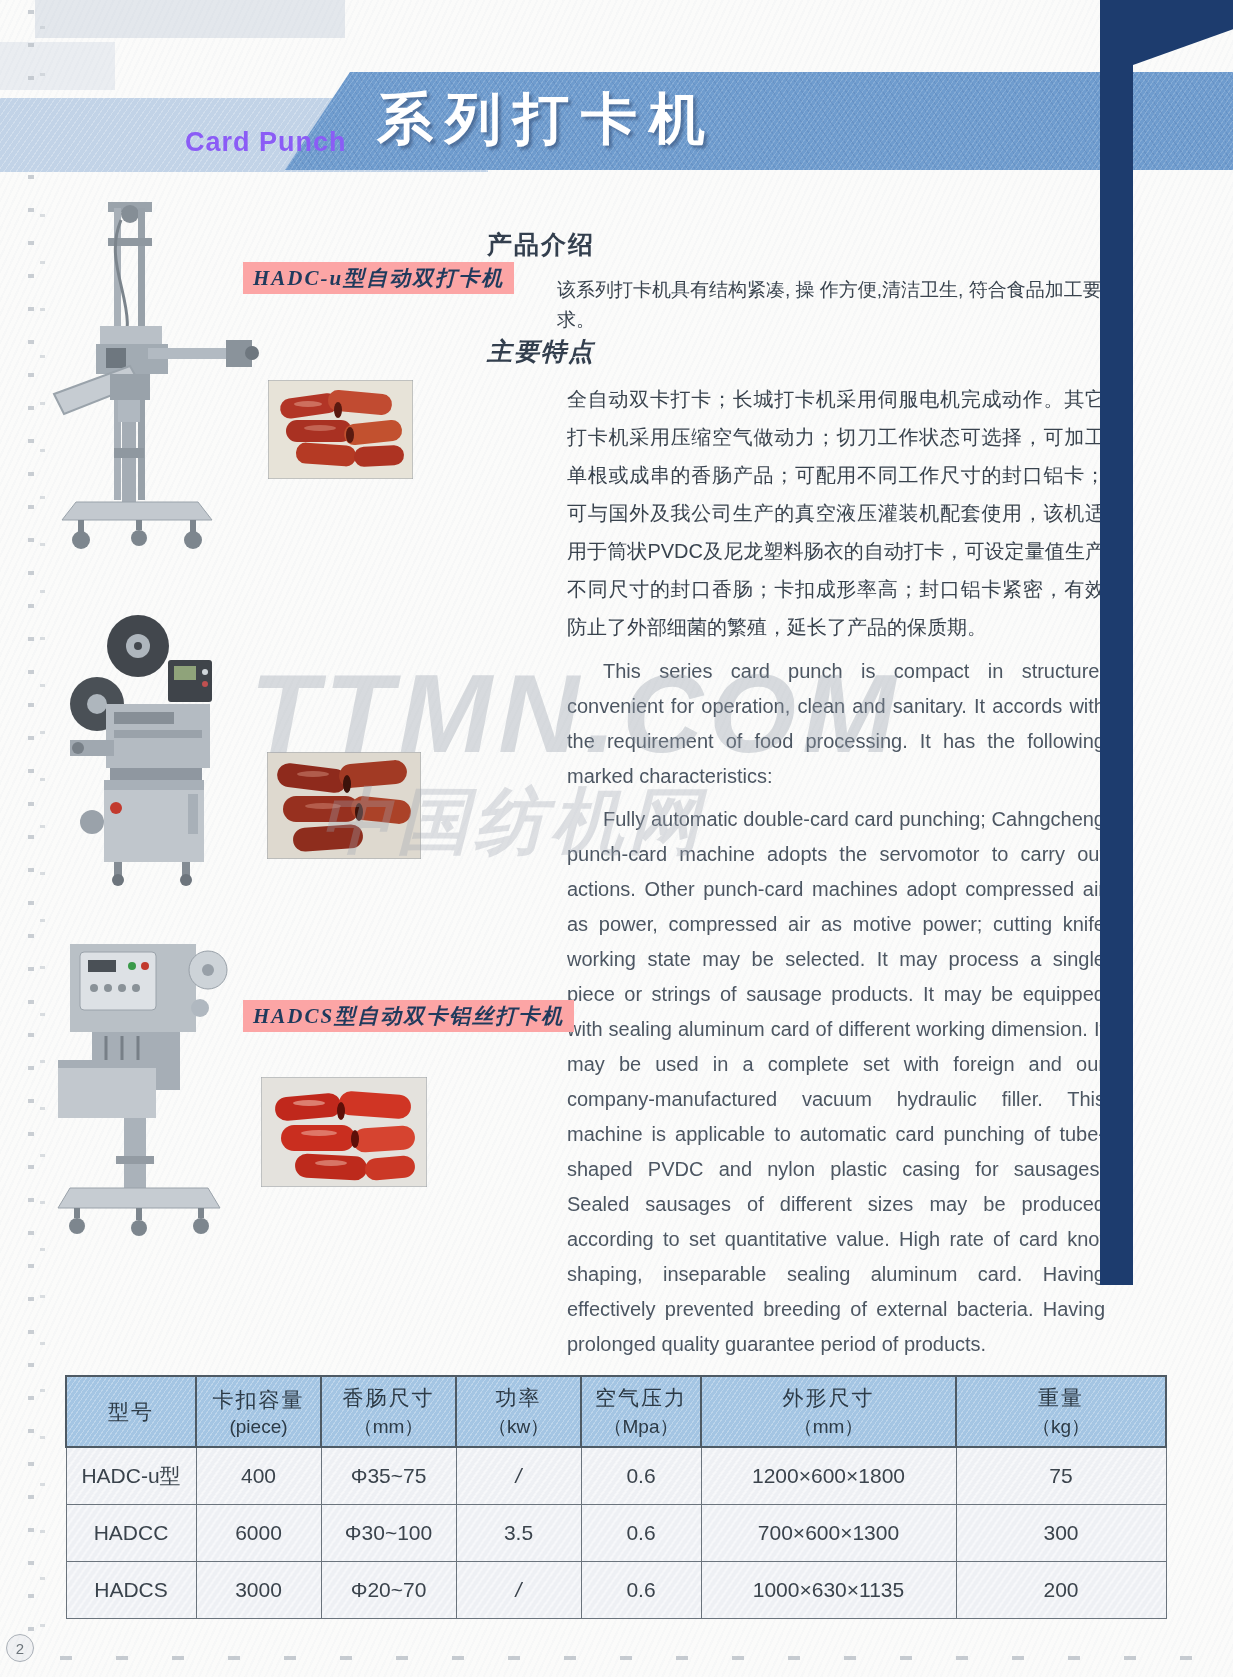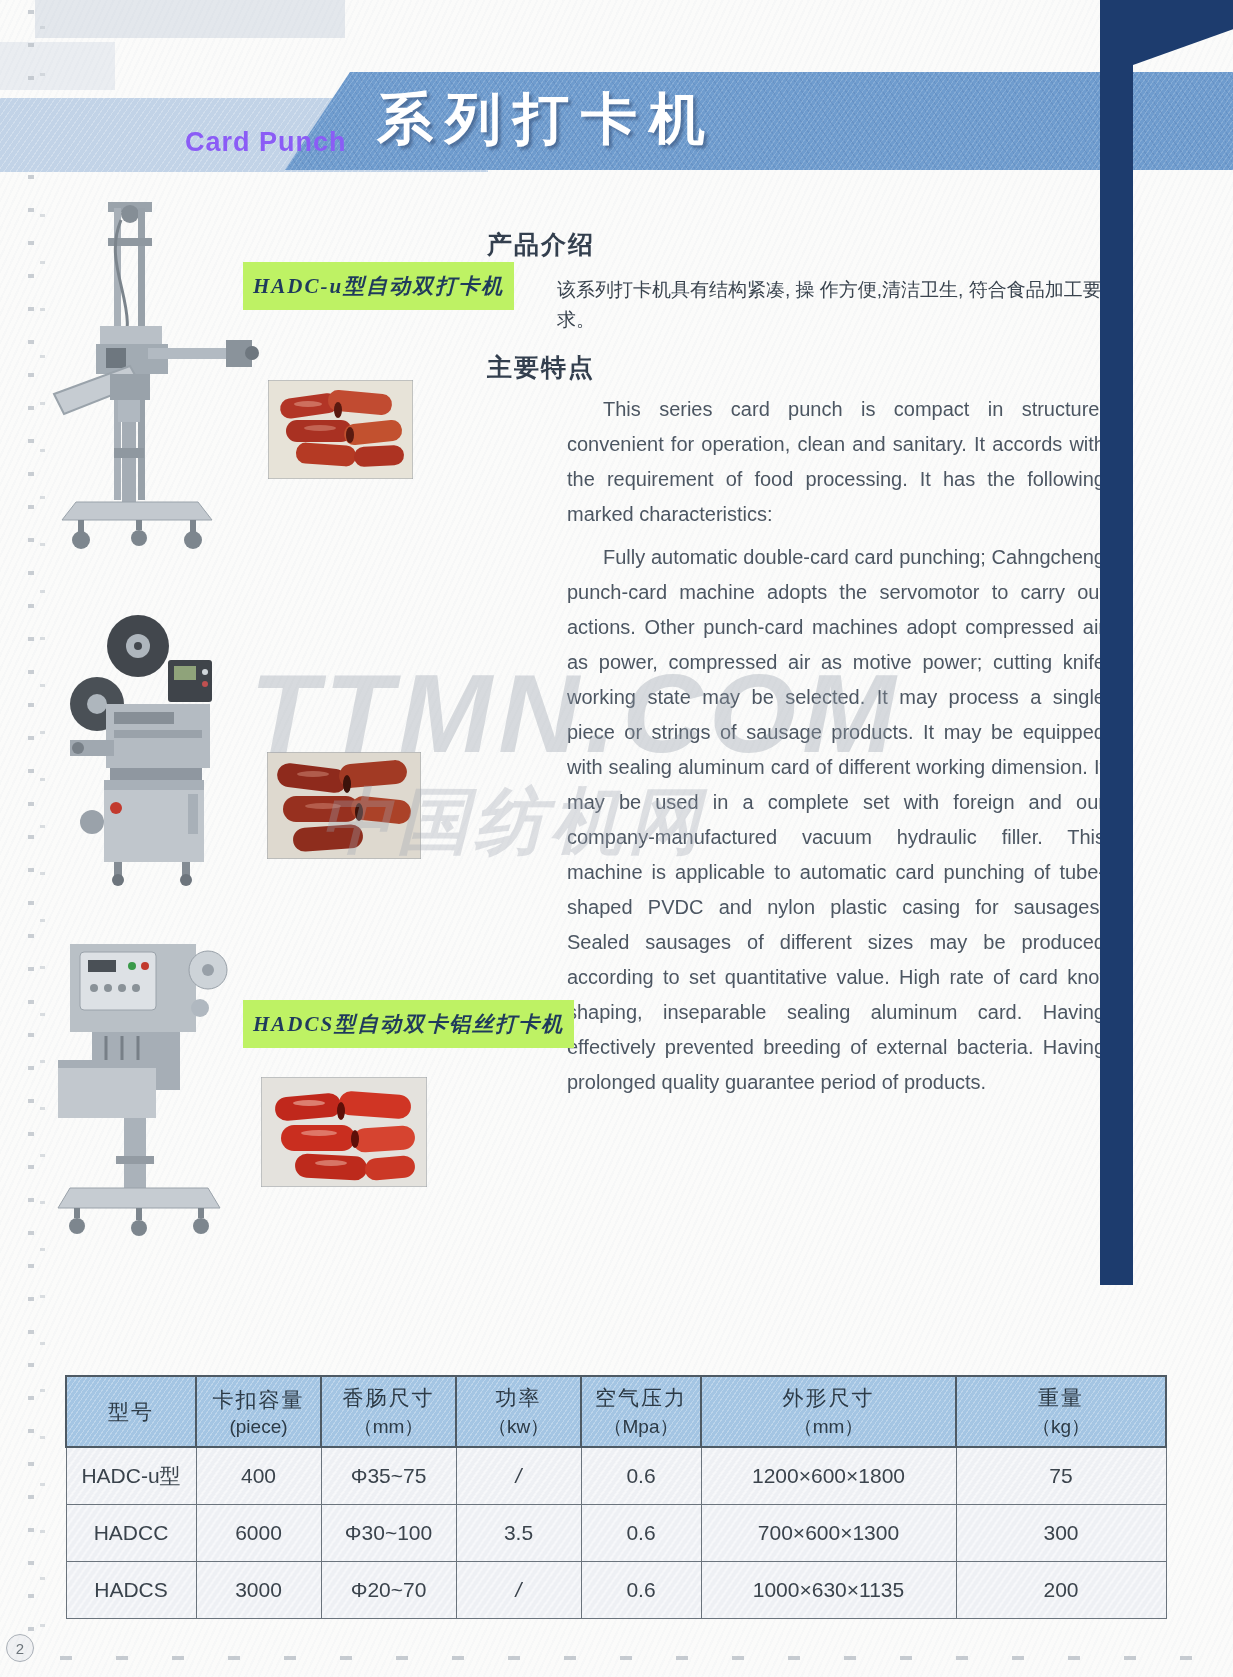--- a/index.html
+++ b/index.html
@@ -43,39 +43,39 @@
   }
   .card-punch{
     position:absolute;left:185px;top:127px;z-index:3;color:#8b5cf6;
     font-size:27px;font-weight:bold;letter-spacing:1px;
   }
   .navy-bar{position:absolute;left:1100px;top:0;width:33px;height:1285px;background:#1d3c6e;z-index:4;}
   .navy-corner{position:absolute;left:1133px;top:0;width:100px;height:65px;background:#1d3c6e;
     clip-path:polygon(0 0,100% 0,100% 45%,0 100%);z-index:4;}
   
   .prod-label{
-    position:absolute;z-index:3;background:#bef264;color:#1f3a5c;
+    position:absolute;z-index:3;background:#fca5a5;color:#1f3a5c;
     font-family:"Liberation Serif",serif;font-style:italic;font-weight:bold;
-    font-size:21px;padding:10px 10px;letter-spacing:2px;white-space:nowrap;
+    font-size:21px;padding:2px 10px;letter-spacing:2px;white-space:nowrap;
   }
   .label1{left:243px;top:262px;}
   .label2{left:237px;top:692px;}
   .label3{left:243px;top:1000px;}
   .img-box{position:absolute;z-index:2;}
   .m1{left:48px;top:198px;width:215px;height:365px;}
   .p1{left:268px;top:380px;width:145px;height:99px;}
   .m2{left:70px;top:612px;width:165px;height:276px;}
   .p2{left:267px;top:752px;width:154px;height:107px;}
   .m3{left:48px;top:942px;width:190px;height:298px;}
   .p3{left:261px;top:1077px;width:166px;height:110px;}
   .img-box svg{display:block;width:100%;height:100%;}
   
   .col-right{position:absolute;left:487px;top:228px;width:618px;z-index:2;}
   .sec-h{margin:0;color:#333f4e;font-size:25px;font-weight:bold;letter-spacing:2px;}
-  .sec-h.second{margin-top:16px;}
+  .sec-h.second{font-style:italic;}
   .cn-intro{margin:14px 0 0 70px;color:#39434e;font-size:19px;line-height:30px;}
   .cn-body{margin:12px 0 0 80px;width:538px;color:#39434e;font-size:20px;line-height:38px;
     text-align:justify;}
   .en-body{margin:8px 0 0 80px;width:538px;color:#4c5662;font-size:20px;line-height:35px;
     text-align:justify;text-indent:36px;}
   
   .watermark{position:absolute;left:250px;top:655px;z-index:6;pointer-events:none;
     font-family:Liberation Sans, sans-serif;font-style:italic;font-weight:bold;
     color:rgba(148,154,166,0.34);}
   .wm1{font-size:112px;letter-spacing:6px;line-height:118px;}
@@ -266,20 +266,21 @@
       <ellipse cx="48" cy="26" rx="16" ry="3" fill="rgba(255,230,215,0.45)"></ellipse>
       <ellipse cx="58" cy="56" rx="18" ry="3" fill="rgba(255,230,215,0.4)"></ellipse>
       <ellipse cx="70" cy="86" rx="16" ry="3" fill="rgba(255,230,215,0.4)"></ellipse>
     </svg>
   </div>
 
   <div class="col-right">
     <h3 class="sec-h">产品介绍</h3>
     <p class="cn-intro">该系列打卡机具有结构紧凑, 操 作方便,清洁卫生, 符合食品加工要求。</p>
     <h3 class="sec-h second">主要特点</h3>
+    <p class="cn-body">全自动双卡打卡；长城打卡机采用伺服电机完成动作。其它打卡机采用压缩空气做动力；切刀工作状态可选择，可加工单根或成串的香肠产品；可配用不同工作尺寸的封口铝卡；可与国外及我公司生产的真空液压灌装机配套使用，该机适用于筒状PVDC及尼龙塑料肠衣的自动打卡，可设定量值生产不同尺寸的封口香肠；卡扣成形率高；封口铝卡紧密，有效防止了外部细菌的繁殖，延长了产品的保质期。</p>
     <p class="en-body">This series card punch is compact in structure, convenient for operation, clean and sanitary. It accords with the requirement of food processing. It has the following marked characteristics:</p>
     <p class="en-body">Fully automatic double-card card punching; Cahngcheng punch-card machine adopts the servomotor to carry out actions. Other punch-card machines adopt compressed air as power, compressed air as motive power; cutting knife working state may be selected. It may process a single piece or strings of sausage products. It may be equipped with sealing aluminum card of different working dimension. It may be used in a complete set with foreign and our company-manufactured vacuum hydraulic filler. This machine is applicable to automatic card punching of tube-shaped PVDC and nylon plastic casing for sausages. Sealed sausages of different sizes may be produced according to set quantitative value. High rate of card knot shaping, inseparable sealing aluminum card. Having effectively prevented breeding of external bacteria. Having prolonged quality guarantee period of products.</p>
   </div>
 
   <div class="watermark">
     <div class="wm1">TTMN.COM</div>
     <div class="wm2">中国纺机网</div>
   </div>
 
   <table class="spec">

